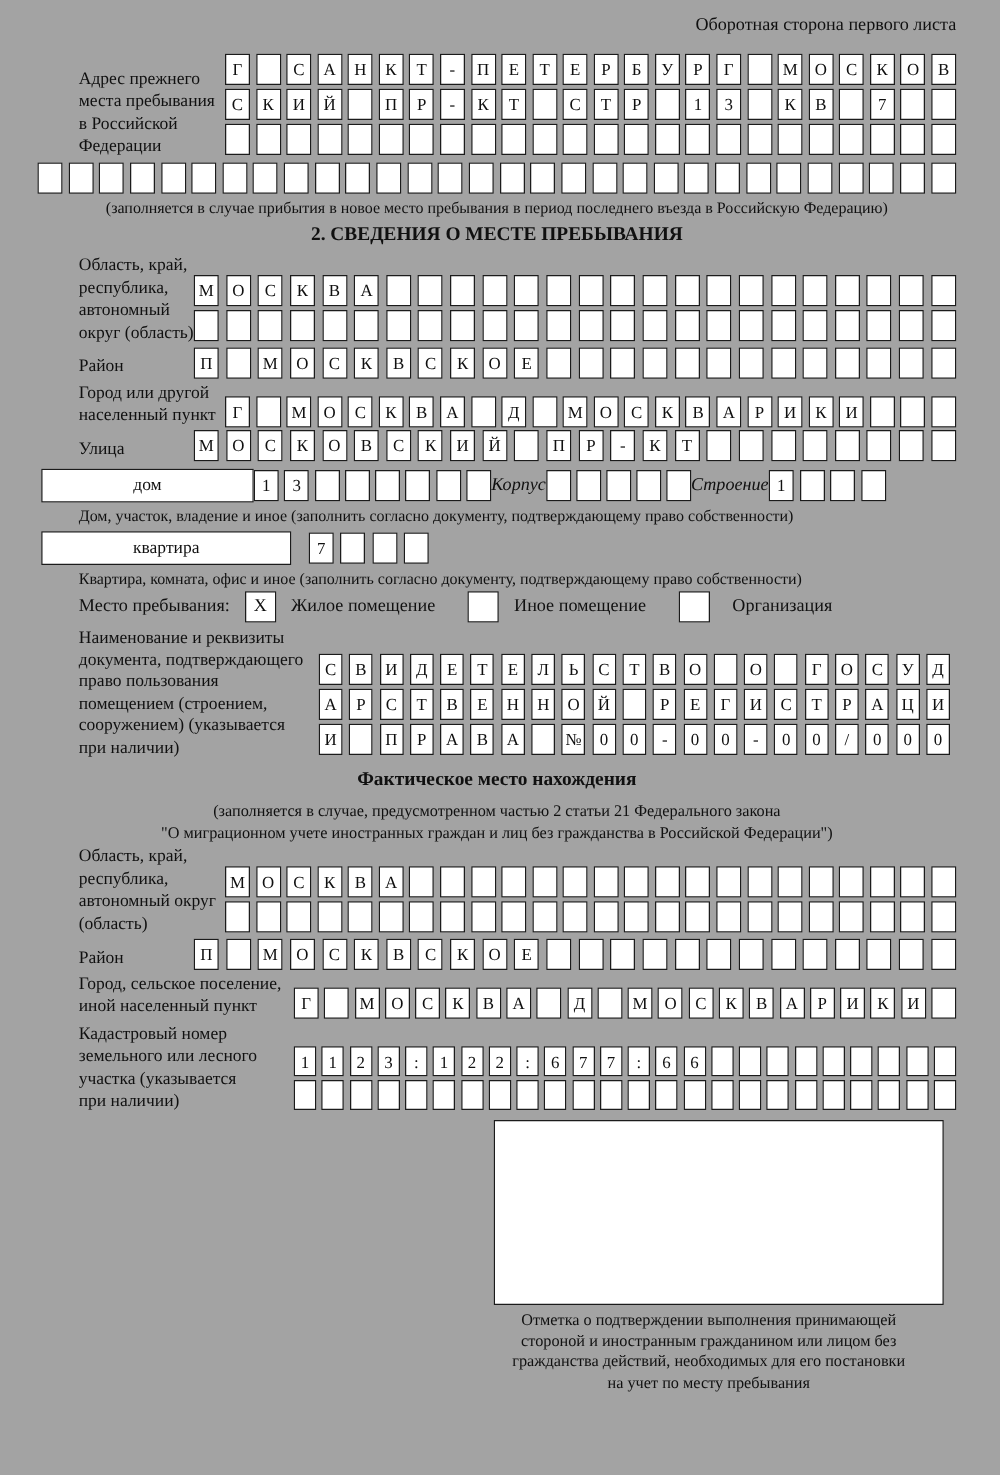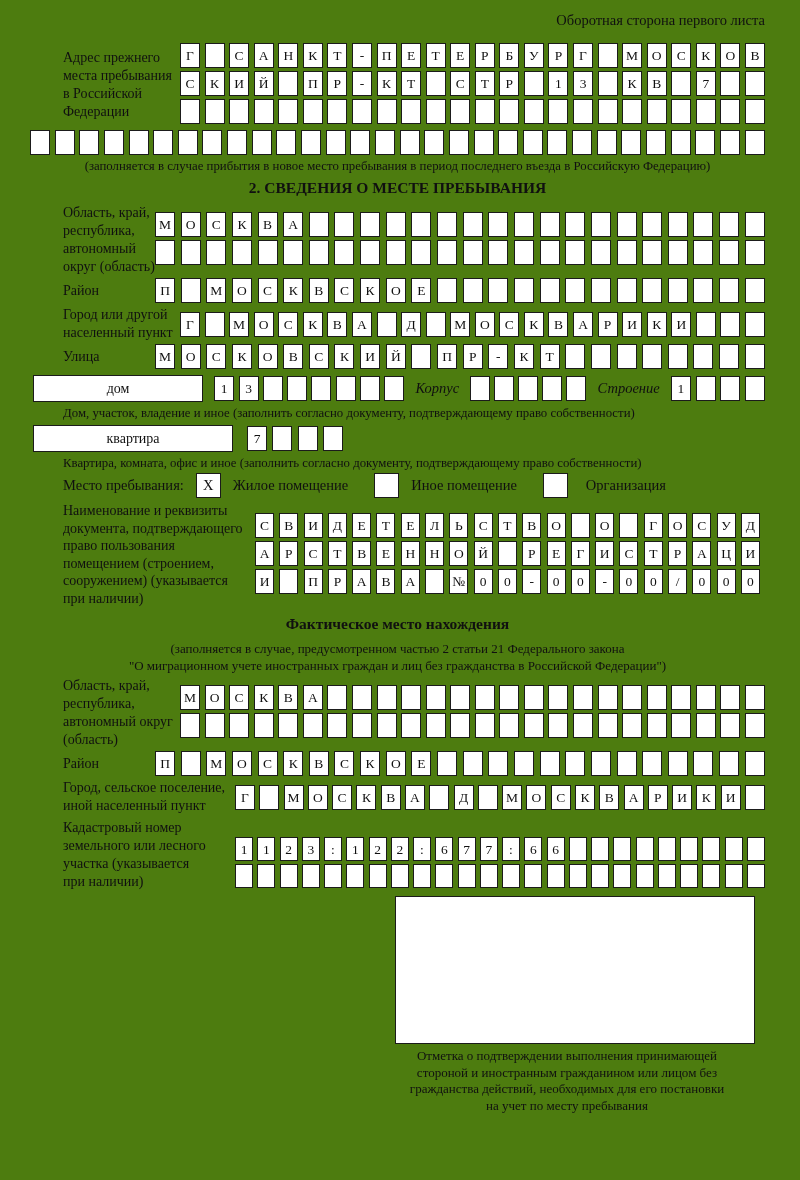--- a/index.html
+++ b/index.html
@@ -1,23 +1,23 @@
 <!DOCTYPE html>
 <html><head>
 <meta charset="utf-8">
 <style>
   * { margin:0; padding:0; box-sizing:border-box; }
   html,body { background:#ffffff; }
   .page {
-    width:800px; height:1180px; background:#4d7c0f; color:#101010;
+    width:800px; height:1180px; background:#a3a3a3; color:#101010;
     font-family:"Liberation Serif","DejaVu Serif",serif;
     padding:12px 35px 0 30px; overflow:hidden; position:relative;
   }
   .top-note { text-align:right; font-size:14.5px; margin-bottom:14px; }
-  .frow { display:flex; align-items:center; }
+  .frow { display:flex; align-items:flex-end; }
   .lbl { font-size:14px; line-height:18px; white-space:pre-line; padding-left:33px; flex:none; }
   .doc-lbl { line-height:17.5px; }
   .w150{width:150px;} .w125{width:125px;} .w225{width:225px;} .w205{width:205px;}
   .rows { flex:none; }
   .rows .boxrow { margin-bottom:3px; }
   .boxrow { display:flex; justify-content:space-between; flex:none; }
   .r585{width:585px;} .r610{width:610px;} .r735{width:735px;}
   .r505{width:505px;} .rcity2{width:530px;} .rcad{width:530px;}
   .r190{width:190px;} .r116{width:116px;} .r94{width:94px;} .r96{width:96px;}
   .cell {
@@ -30,21 +30,21 @@
   .caption { font-size:12.8px; line-height:16px; }
   .c-center { text-align:center; }
   .c-left { padding-left:33px; }
   .sec-title { text-align:center; font-weight:bold; font-size:15.5px; margin:5px 0 7px; }
   .mt2{margin-top:2px;} .mt3{margin-top:3px;} .mt4{margin-top:4px;} .mt8{margin-top:8px;}
   .labelbox {
     border:1.8px solid #1b1b1b; height:27px; display:flex; align-items:center;
     justify-content:center; font-size:14px; flex:none; background:#fff;
   }
   .lb170{width:170px;} .lb200{width:200px;}
-  .house-row { display:flex; align-items:center; justify-content:space-between;
+  .house-row { display:flex; align-items:center; 
     width:732px; margin:6px 0 3px 3px; }
   .inline-lbl { font-size:14.5px; flex:none;font-style:italic; }
   .apt-row { display:flex; align-items:center; margin:4px 0 3px 3px; }
   .ml14 { margin-left:14px; }
   .ml6 { margin-left:6px; }
   .stay-row { display:flex; align-items:center; gap:12px; margin-top:2px;
     padding-left:33px; font-size:14.5px; }
   .checkbox { flex:none; width:25px; height:25px; border:1.8px solid #1b1b1b;
     display:flex; align-items:center; justify-content:center; font-size:14.5px; background:#fff; }
   .stay-note { width:640px; text-align:center; font-size:13px; margin-top:2px; }

